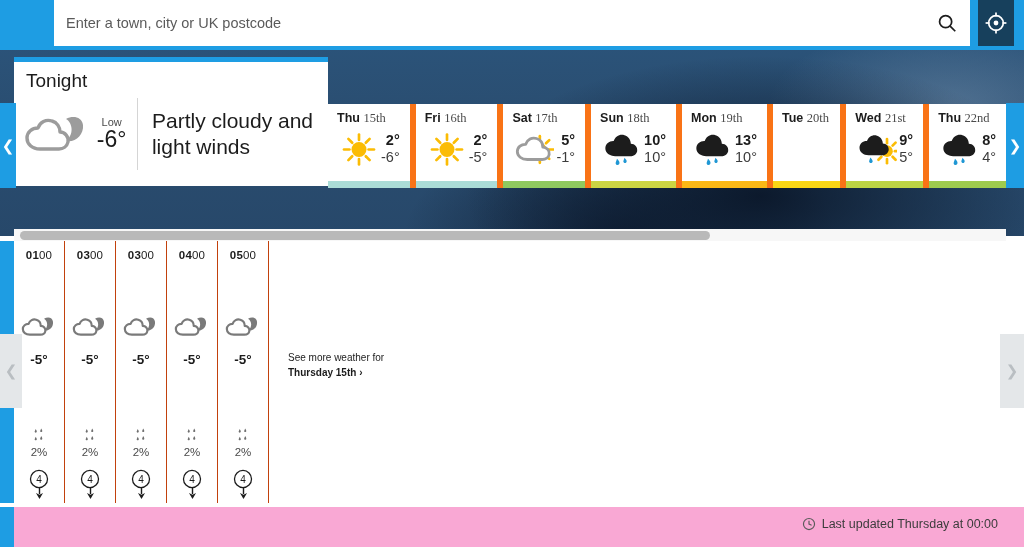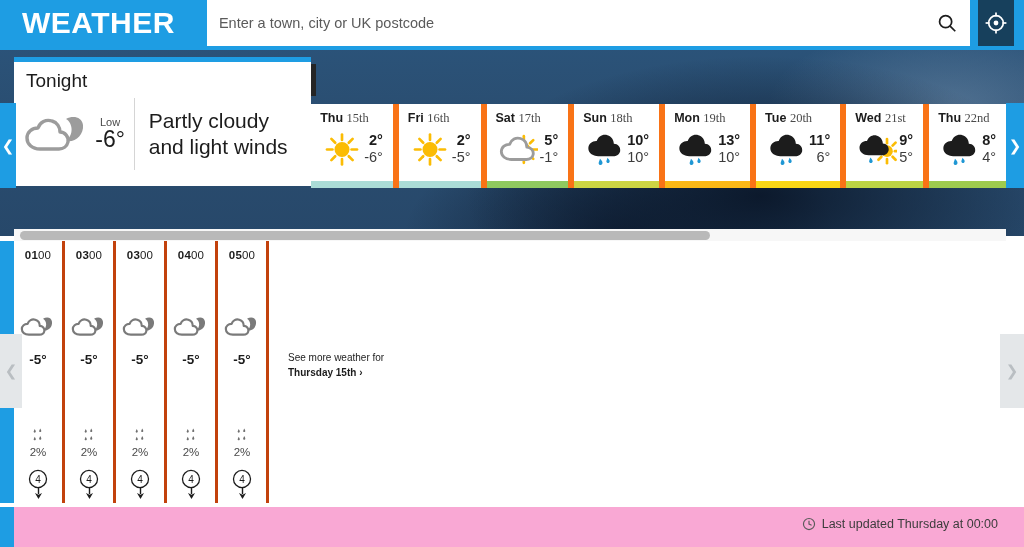--- a/index.html
+++ b/index.html
@@ -160,21 +160,21 @@
     display:flex; align-items:center; justify-content:center; cursor:pointer;
   }
   .hour-arrow.left { left: 0; }
   .hour-arrow.right { right: 0; width: 24px; }
   .hour-arrow .hchev { color: #b9bec2; font-size: 15px; }
 
   .hours {
     position: absolute; left: 14px; top: 0; display: flex; height: 262px;
   }
   .hour {
-    width: 51px; border-right: 3px solid #c2410c;
+    width: 51px; border-right: 1px solid #c2410c;
     background: #ffffff;
     display: flex; flex-direction: column; align-items: center;
     padding-top: 8px; position: relative;
   }
   .hour-time { font-size: 11.5px; color: #1c1c1c; letter-spacing: 0.2px; }
   .hour-time b { font-weight: bold; }
   .hour-icon { margin-top: 55px; height: 28px; display:flex; align-items:center; }
   .hour-temp { font-size: 13.5px; font-weight: bold; color: #1c1c1c; margin-top: 8px; }
   .hour-precip-icon { margin-top: 58px; height: 20px; display:flex; align-items:center; }
   .hour-precip { font-size: 11.5px; color: #4a4a4a; margin-top: 1px; }
@@ -201,21 +201,20 @@
     position: absolute; right: 26px; top: 10px;
     font-size: 12.5px; color: #3c3c3c;
     display: flex; align-items: center; gap: 6px;
   }
   svg { display: block; }
 </style>
 </head>
 <body>
 
 <div class="topbar">
-  <div class="brand">WEATHER</div>
 
   <div class="searchwrap">
     <div class="searchbox">
       <input type="text" placeholder="Enter a town, city or UK postcode" style="">
       <button class="search-btn">
         <span>
           <svg width="22" height="22" viewBox="0 0 24 24" fill="none" stroke="#1c1c1c" stroke-width="1.9">
             <circle cx="10.5" cy="10.5" r="6.6"></circle>
               <line x1="15.4" y1="15.4" x2="21" y2="21"></line>
           </svg>
@@ -393,33 +392,20 @@
          <div class="t-hi">13°</div>
          <div class="t-lo">10°</div>
        </div>
      </div>
      <div class="day-bar" style="background:#fbb816"></div>
         </div>
         <div class="day">
           <div class="day-name">
        <b>Tue</b>
        <span>20th</span>
-     </div>
-     <div class="day-mid">
-       <div class="day-icon">
-              <svg width="40" height="37" viewBox="0 0 48 44">
-                <path d="M16 30 C9 30 4 26 4 20.5 C4 15 9 11.5 14 11.8 C16 6 21.5 3 27 4.8 C31.8 6.3 34.6 10.5 34.6 15.2 C39.4 15.2 43 19.4 42.2 24 C41.5 27.8 37.8 30 34 30 Z" fill="#1c1c1c"></path>
-               <path d="M18 33 C17 36.5 15.5 38.5 17 40 C18.5 41.5 21 40.5 21 38 C21 36 19.6 35 18 33 Z" fill="#1f97d4"></path>
-               <path d="M27 32 C26 35 25 36.5 26.2 37.7 C27.5 39 29.6 38.2 29.6 36.2 C29.6 34.6 28.3 33.7 27 32 Z" fill="#1f97d4"></path>
-              </svg>
-            </div>
-       <div class="day-temps">
-         <div class="t-hi">11°</div>
-         <div class="t-lo">6°</div>
-       </div>
      </div>
      <div class="day-bar" style="background:#f9d616"></div>
         </div>
         <div class="day">
           <div class="day-name">
        <b>Wed</b>
        <span>21st</span>
      </div>
      <div class="day-mid">
        <div class="day-icon">

